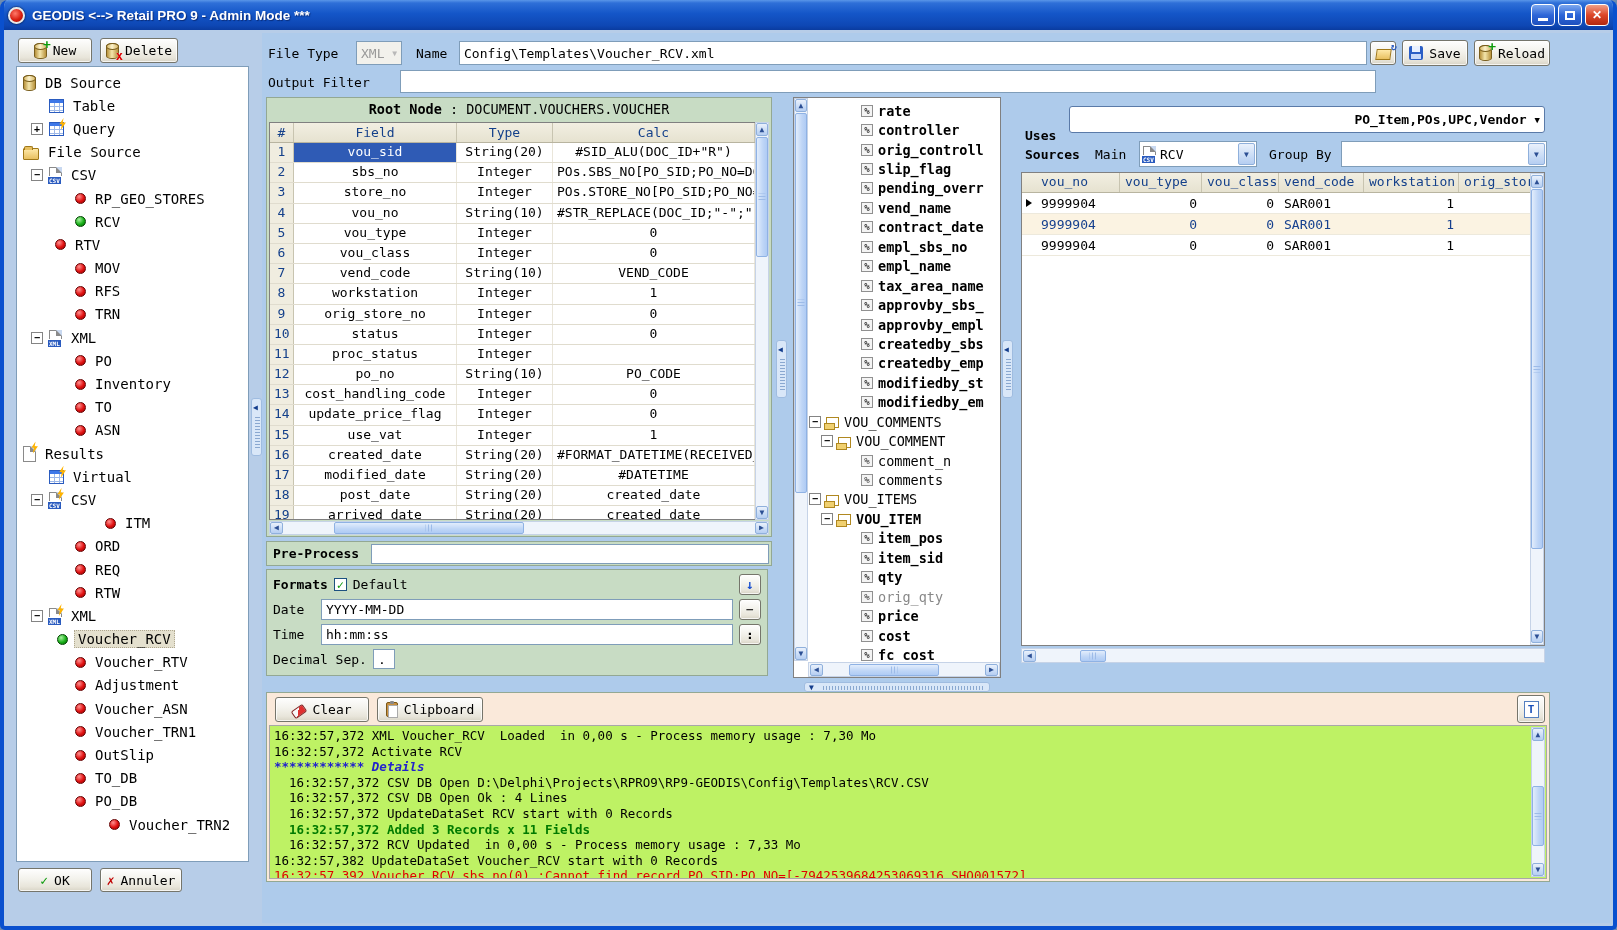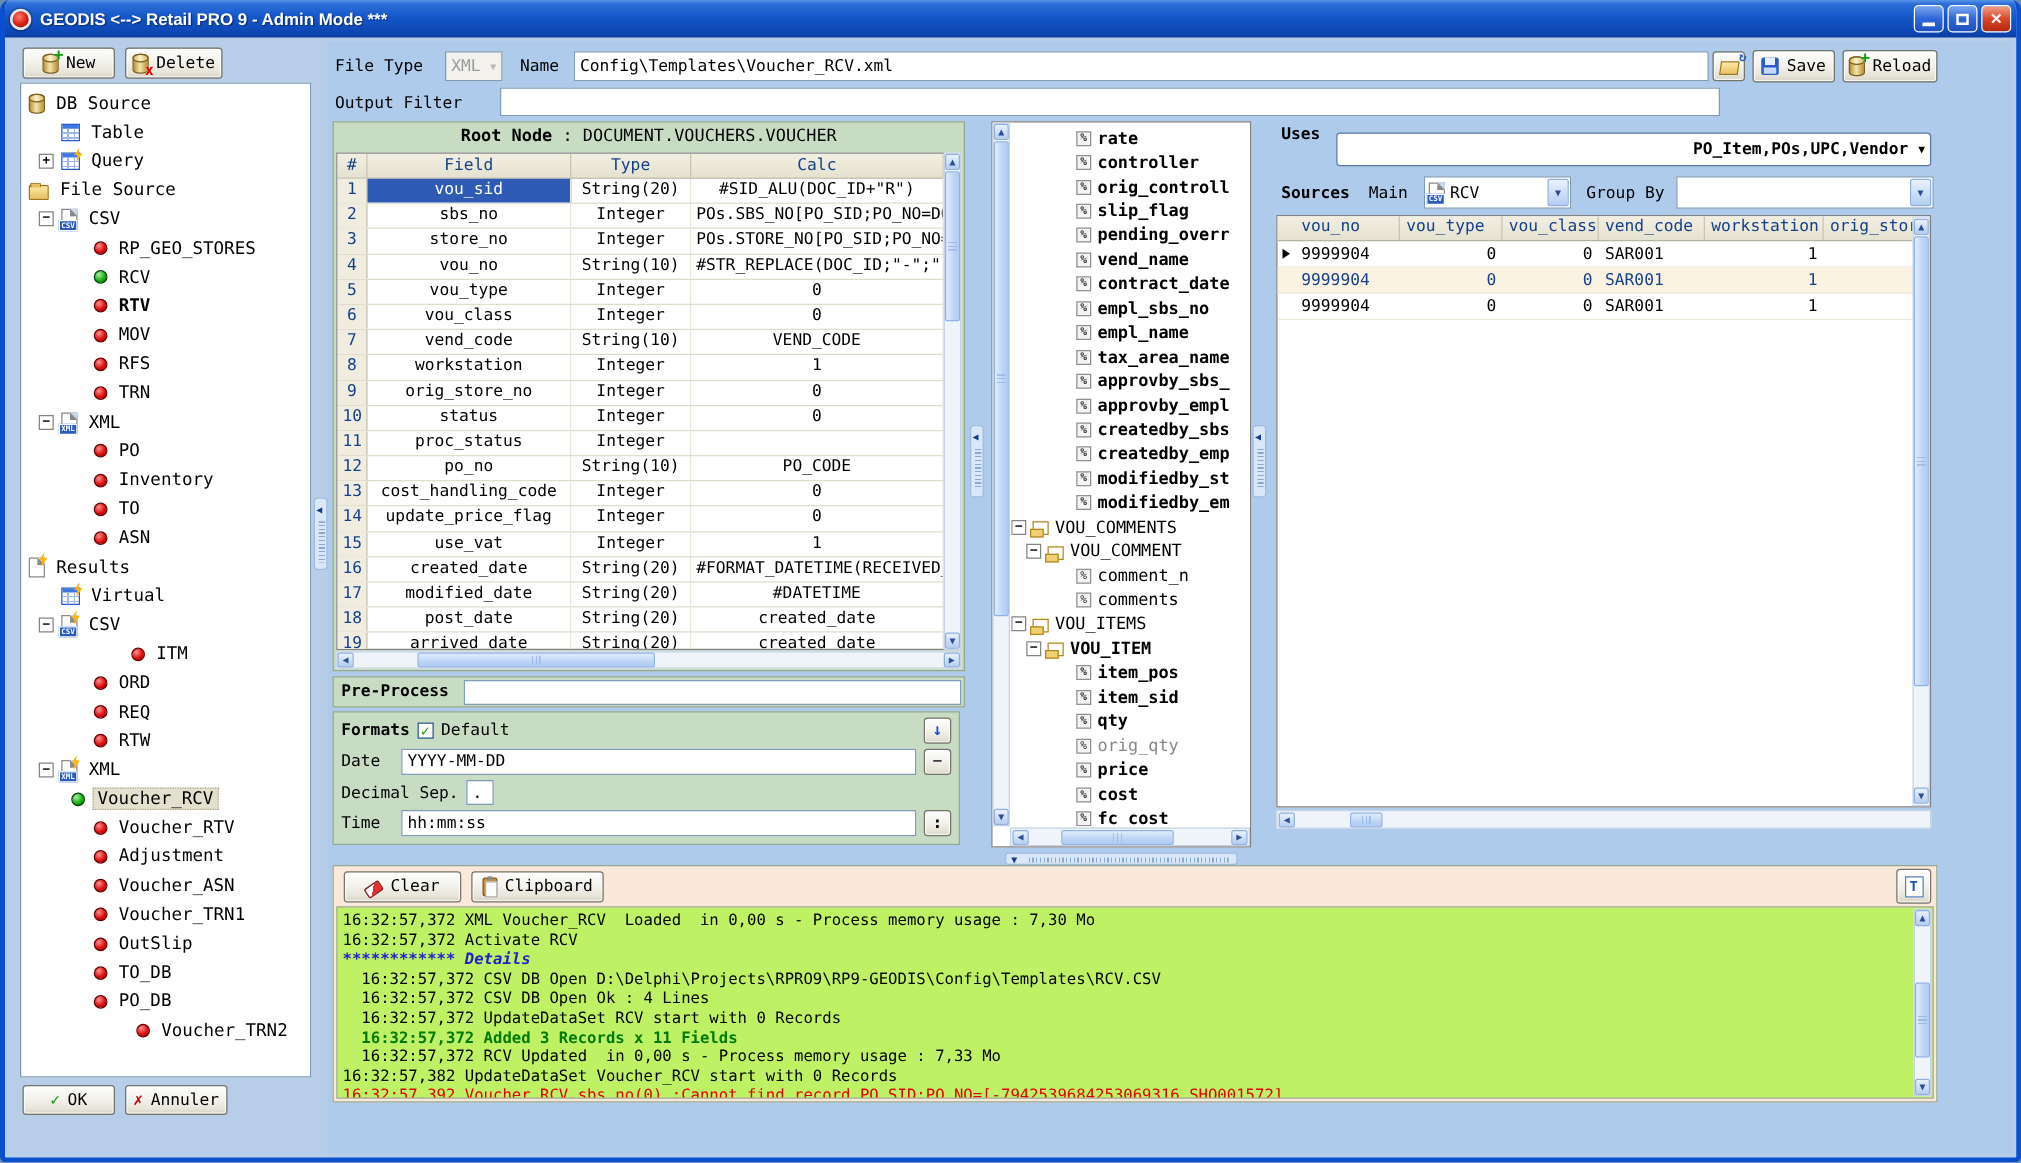--- a/index.html
+++ b/index.html
@@ -207,21 +207,21 @@
         <span class="t-lbl">CSV</span>
       </div>
       <div class="t-item" style="padding-left: 58px;">
         <span class="ic dot red"></span>
         <span class="t-lbl">RP_GEO_STORES</span>
       </div>
       <div class="t-item" style="padding-left: 58px;">
         <span class="ic dot green"></span>
         <span class="t-lbl">RCV</span>
       </div>
-      <div class="t-item" style="padding-left: 58px; font-weight: bold;">
+      <div class="t-item" style="padding-left: 38px;">
         <span class="ic dot red"></span>
         <span class="t-lbl">RTV</span>
       </div>
       <div class="t-item" style="padding-left: 58px;">
         <span class="ic dot red"></span>
         <span class="t-lbl">MOV</span>
       </div>
       <div class="t-item" style="padding-left: 58px;">
         <span class="ic dot red"></span>
         <span class="t-lbl">RFS</span>
@@ -530,30 +530,30 @@
         </button>
     </div>
     <div class="fmtrow">
       <span class="lbl" style="width:42px;">Date</span>
       <input class="field" style="flex: 1 1 0%; height: 21px;" value="YYYY-MM-DD">
       <button class="xpb minibtn">
           <span>−</span>
         </button>
     </div>
     <div class="fmtrow">
-      <span class="lbl">Decimal Sep.</span>
-      <input class="field" style="width: 22px; height: 20px;" value=".">
-    </div>
-    <div class="fmtrow">
       <span class="lbl" style="width:42px;">Time</span>
       <input class="field" style="flex: 1 1 0%; height: 21px;" value="hh:mm:ss">
       <button class="xpb minibtn bold">
           <span>:</span>
         </button>
     </div>
+    <div class="fmtrow">
+      <span class="lbl">Decimal Sep.</span>
+      <input class="field" style="width: 22px; height: 20px;" value=".">
+    </div>
   </div>
 
   <div class="vsplit" style="left:772px;top:340px;height:58px;"></div>
   <div class="vsplit" style="left:998px;top:340px;height:58px;"></div>
 
   <div class="xtree">
     <div class="sbv" style="left:0;top:0;width:14px;bottom:16px;">
       <span class="sbtn" style="left:0;top:0;width:12px;height:13px;">▲</span>
       <span class="sthumb" style="left:0;top:14px;width:12px;height:380px;">
           <span class="grip v"></span>
@@ -686,21 +686,21 @@
       <span class="sbtn" style="left:1px;top:1px;width:13px;height:12px;">◀</span>
       <span class="sthumb h" style="left:40px;top:1px;width:90px;height:12px;">
           <span class="grip h"></span>
         </span>
       <span class="sbtn" style="right:1px;top:1px;width:13px;height:12px;">▶</span>
     </div>
   </div>
   <div class="hsplit" style="left:800px;top:682px;width:186px;"></div>
 
   <div class="rightpanel">
-    <span class="bold lbl" style="position:absolute;left:10px;top:0;text-align:center;">Uses</span>
+    <span class="bold lbl" style="position:absolute;left:10px;top:28px;text-align:center;">Uses</span>
     <div class="field" style="position:absolute;left:54px;top:6px;width:476px;height:27px;display:flex;align-items:center;justify-content:flex-end;gap:8px;font-weight:bold;border-radius:3px;border-color:#5A7AA8;">
       <span>PO_Item,POs,UPC,Vendor</span>
       <span style="font-size:9px;">▼</span>
     </div>
     <span class="bold lbl" style="position:absolute;left:10px;top:47px;">Sources</span>
     <span class="lbl" style="position:absolute;left:80px;top:47px;">Main</span>
     <div class="field" style="position:absolute;left:124px;top:41px;width:118px;height:26px;display:flex;align-items:center;gap:4px;padding:1px 1px 1px 3px;">
       <span class="ic ic-page">
           <span class="tag">CSV</span>
         </span>

